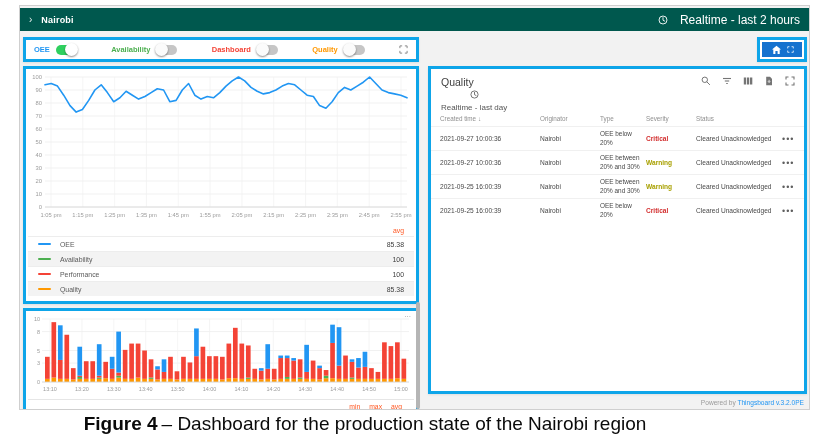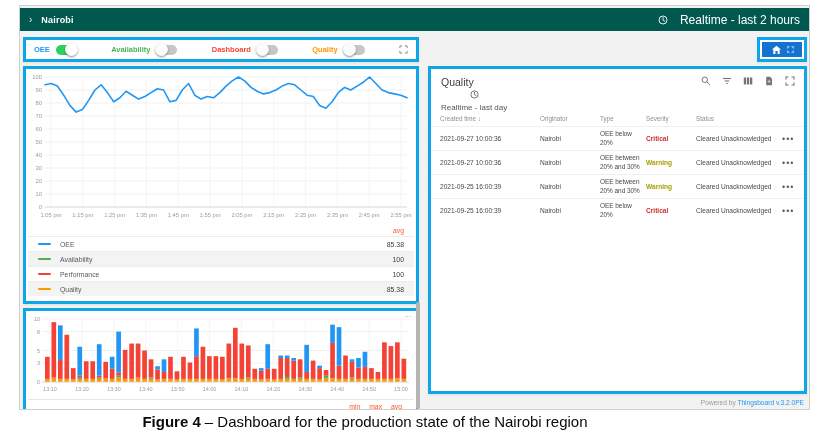--- a/index.html
+++ b/index.html
@@ -49,21 +49,21 @@
   .a-row,.a-head{display:grid;grid-template-columns:100px 60px 46px 50px 86px 1fr;align-items:center;padding-left:9px;box-sizing:border-box;}
   .a-head{height:15px;font-size:6.3px;color:#8f8f8f;}
   .a-row{height:24px;border-top:1px solid #f0f0f0;font-size:6.6px;color:#484848;}
   .a-row .type{font-size:6.4px;line-height:1.35;padding-right:4px;}
   .a-row .sev{font-weight:bold;}
   .a-row .menu{justify-self:end;padding-right:10px;color:#5f5f5f;font-size:9px;letter-spacing:1px;cursor:pointer;}
   .sort-arrow{font-size:6.5px;margin-left:2px;color:#8f8f8f;}
   .powered{position:absolute;top:393px;right:5px;font-size:6.6px;color:#9a9a9a;}
   .powered .link{color:#2196f3;}
   
-  .caption{position:absolute;left:0;top:413px;width:730px;text-align:center;font-size:15px;color:#0a0a0a;}
+  .caption{position:absolute;left:0;top:413px;width:730px;text-align:center;font-size:19px;color:#0a0a0a;}
   .caption .fig{font-weight:bold;margin-right:4px;}
   svg text{font-family:"Liberation Sans","DejaVu Sans",sans-serif;}
 </style>
 </head>
 <body>
 
 <div class="dashboard">
 
   <div class="topbar">
     <span class="crumb-chev">›</span>

